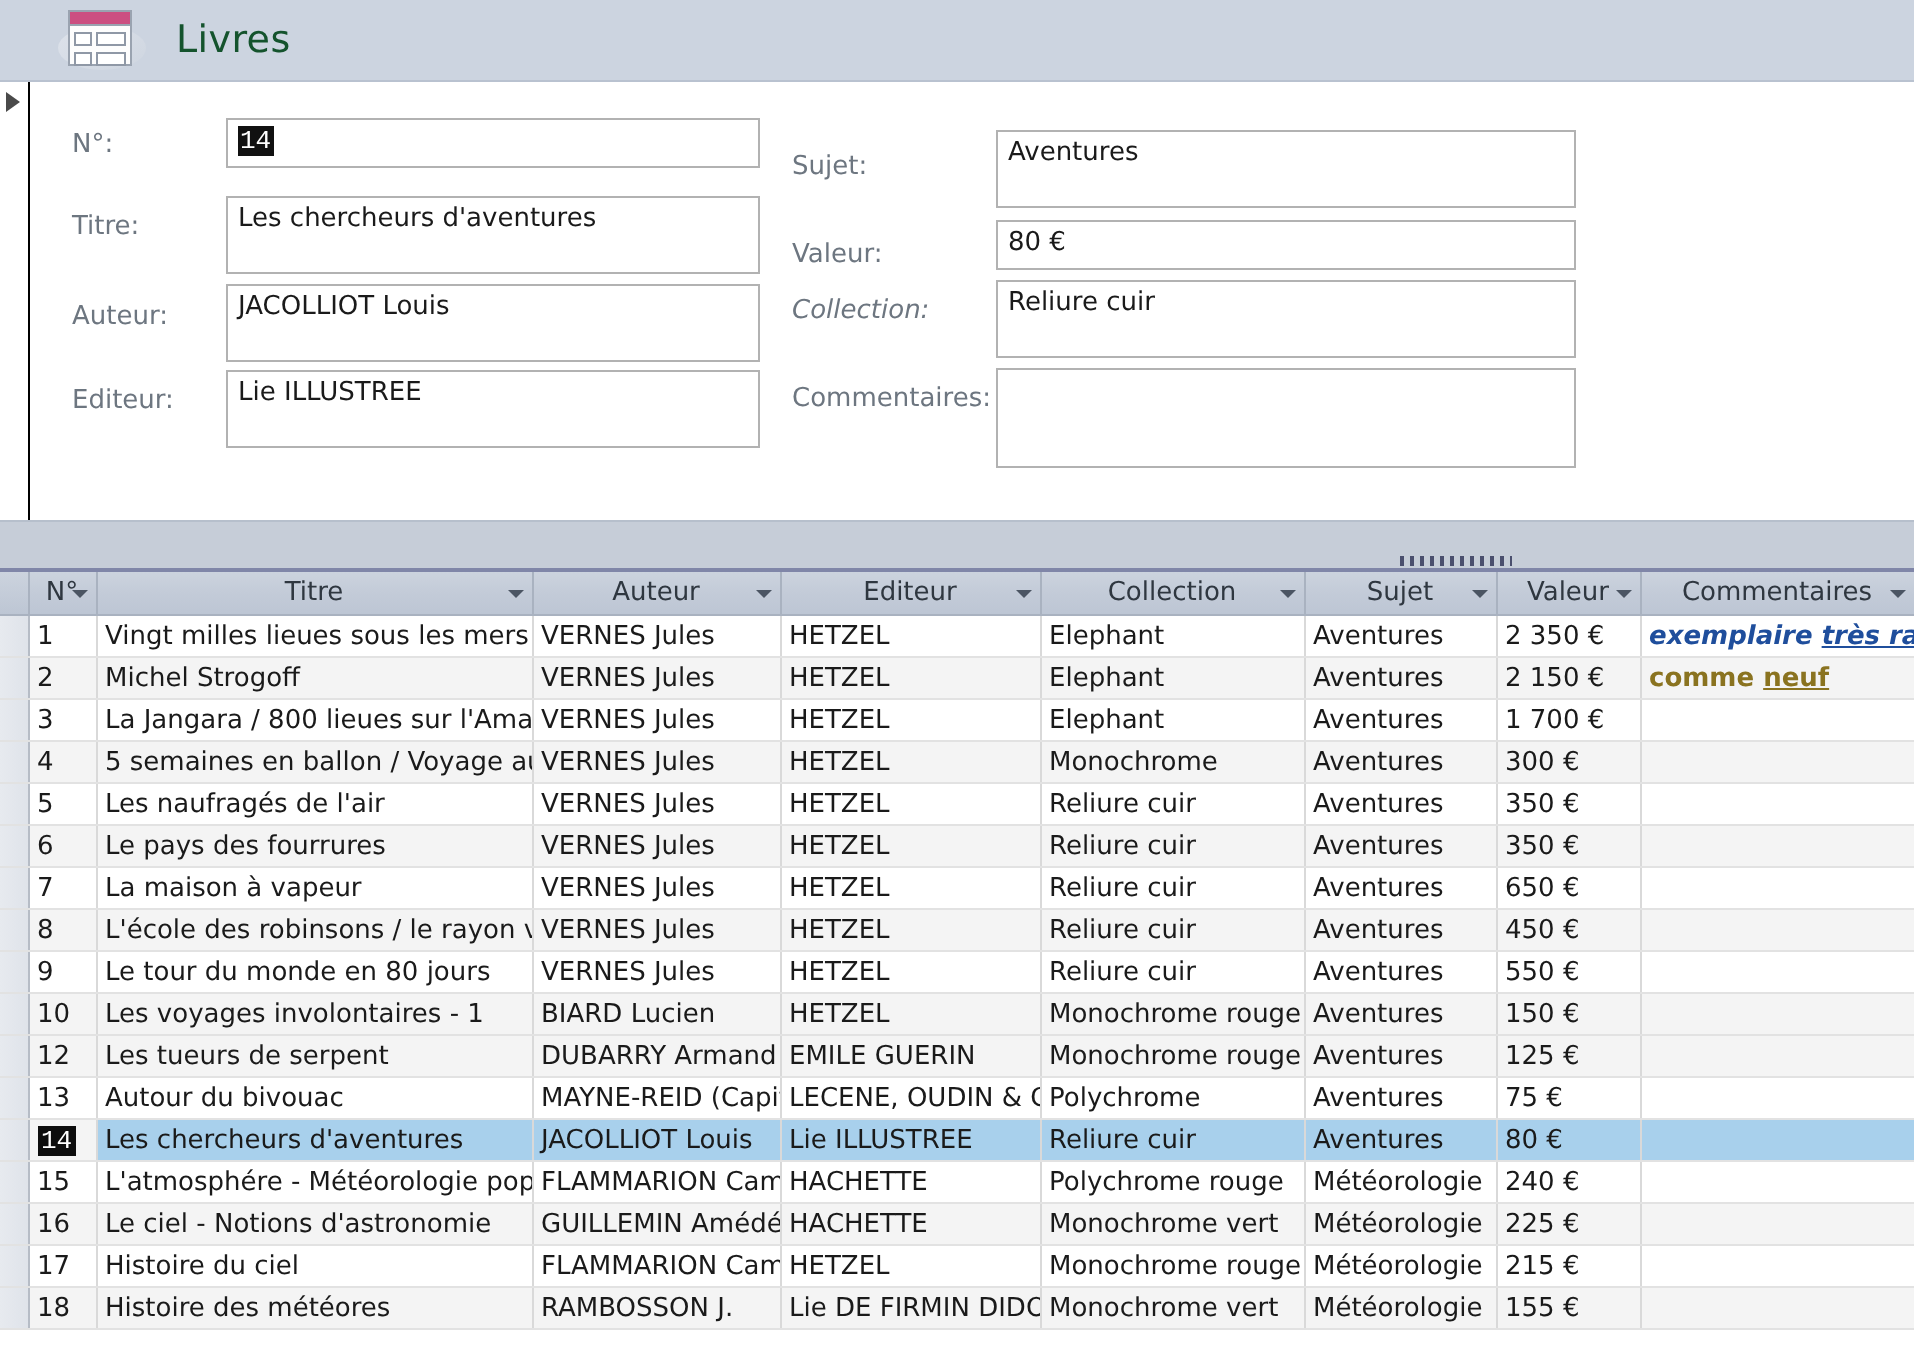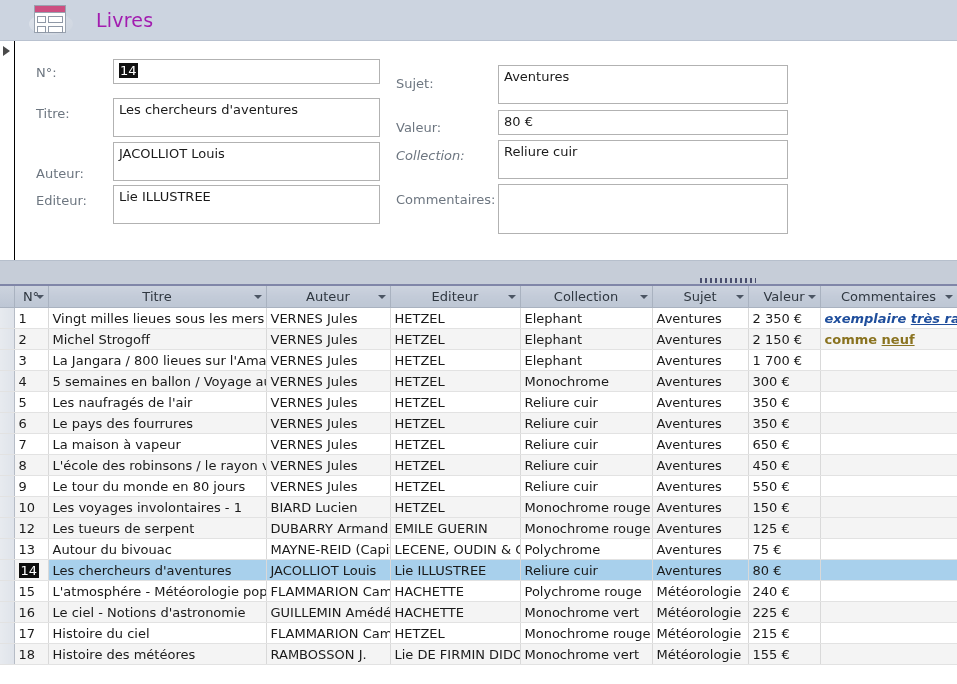--- a/index.html
+++ b/index.html
@@ -33,21 +33,21 @@
   }
   .form-icon .card .bar {
     height: 6px; background: #cc4f81; border-bottom: 1px solid #9aa3b0;
   }
   .form-icon .card .row {
     display: flex; gap: 2px; margin: 3px 2px 0 2px;
   }
   .form-icon .card .row .b1 { width: 8px; height: 5px; border: 1px solid #8f98a6; background:#fff;}
   .form-icon .card .row .b2 { width: 14px; height: 5px; border: 1px solid #8f98a6; background:#fff;}
   .title-text {
-    margin-left: 22px; font-size: 19px; color: #a21caf; letter-spacing: .2px;
+    margin-left: 14px; font-size: 19px; color: #14532d; letter-spacing: .2px;
   }
 
   
   .formarea {
     position: absolute; left: 0; top: 41px; width: 957px; height: 219px;
     background: #ffffff;
   }
   .rec-selector {
     position: absolute; left: 0; top: 0; width: 14px; height: 219px;
     background: #ffffff; border-right: 1px solid #000;
@@ -64,21 +64,21 @@
   }
   .field-box {
     position: absolute; background: #fff; border: 1px solid #b2b2b2;
     font-size: 13px; color: #1a1a1a;
     padding: 3px 5px 0 5px;
     box-sizing: border-box;
     overflow: hidden;
     line-height: 16px;
   }
   .sel-text {
-    background: #111111; color: #ffffff; padding: 0 1px;
+    background: #111111; color: #ffffff; padding: 0 1px; font-family: Liberation Mono, monospace;
   }
 
   
   .splitter {
     position: absolute; left: 0; top: 260px; width: 957px; height: 26px;
     background: #c6cdd8;
     border-top: 1px solid #b6bfcc;
   }
   .splitter .line {
     position: absolute; left: 0; bottom: 0; width: 957px; height: 3px;
@@ -167,21 +167,21 @@
     <div class="rec-selector">
       <div class="rec-arrow"></div>
     </div>
 
     <div class="field-label" style="left:36px; top:24px;">N°:</div>
     <div class="field-box" style="left:113px; top:18px; width:267px; height:25px;"><span class="sel-text">14</span></div>
 
     <div class="field-label" style="left:36px; top:65px;">Titre:</div>
     <div class="field-box" style="left:113px; top:57px; width:267px; height:39px;">Les chercheurs d'aventures</div>
 
-    <div class="field-label" style="left:36px; top:110px;margin-top:15px;">Auteur:</div>
+    <div class="field-label" style="left:36px; top:110px;">Auteur:</div>
     <div class="field-box" style="left:113px; top:101px; width:267px; height:39px;">JACOLLIOT Louis</div>
 
     <div class="field-label" style="left:36px; top:152px;">Editeur:</div>
     <div class="field-box" style="left:113px; top:144px; width:267px; height:39px;">Lie ILLUSTREE</div>
 
     <div class="field-label" style="left:396px; top:35px;">Sujet:</div>
     <div class="field-box" style="left:498px; top:24px; width:290px; height:39px;">Aventures</div>
 
     <div class="field-label" style="left:396px; top:79px;">Valeur:</div>
     <div class="field-box" style="left:498px; top:69px; width:290px; height:25px;">80 €</div>

